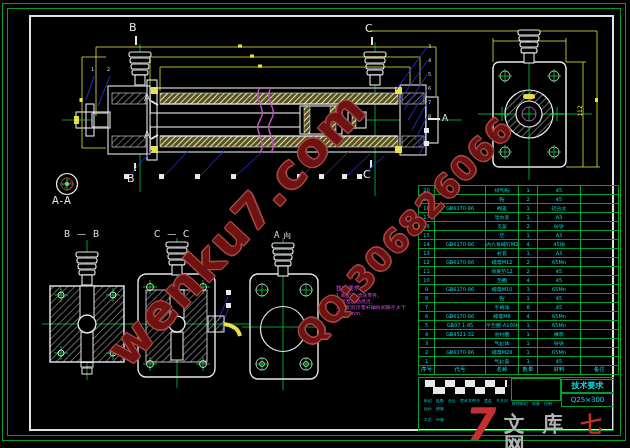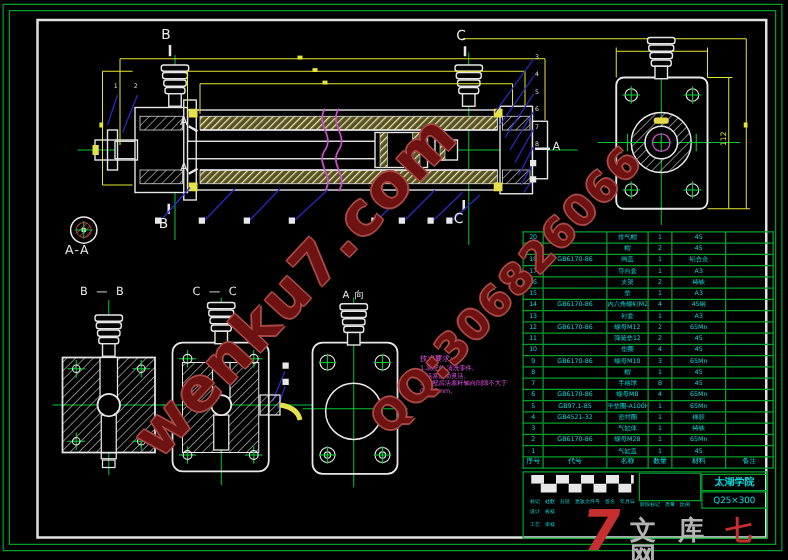--- a/index.html
+++ b/index.html
@@ -531,21 +531,21 @@
   <div class="tinyrow" style="left:5px;top:40px;">
       <span>工艺</span>
       <span>审核</span>
     </div>
   <div class="blackbox"></div>
   <div class="tinyrow" style="left:93px;top:24px;">
       <span>阶段标记</span>
       <span>质量</span>
       <span>比例</span>
     </div>
-  <div class="school">太湖学院</div>
+  <div class="school">技术要求</div>
   <div class="dwgno">Q25×300</div>
 </div>
 
 <div class="wm wm1">wenku7.com</div>
 <div class="wm wm2">QQ:306826066</div>
 
 <div class="abs logo">
   <span class="seven">7</span>
   <span class="words"><span>文 库 </span><span class="red">七</span><span> 网</span></span>
 </div>

